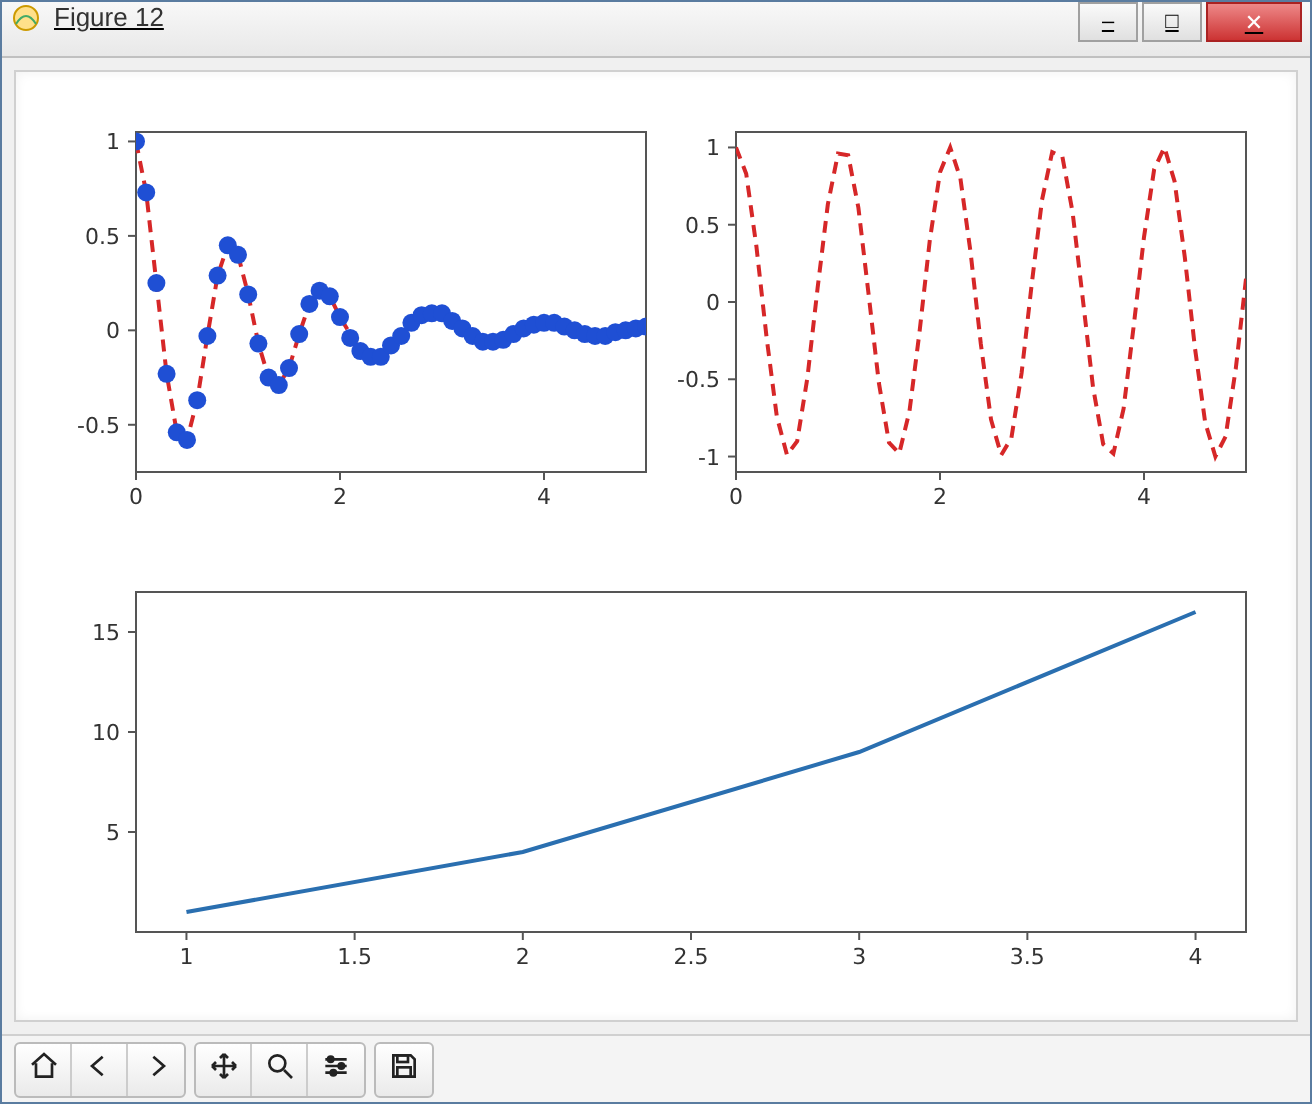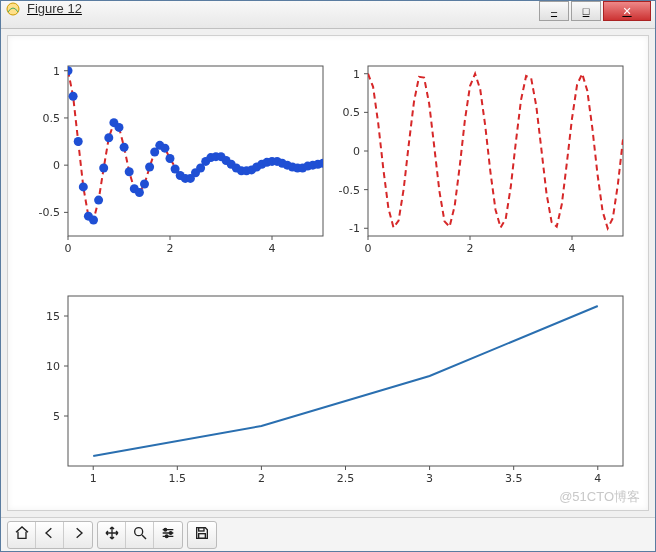--- a/index.html
+++ b/index.html
@@ -158,21 +158,20 @@
         <text x="52" y="334" text-anchor="end">10</text>
         <line x1="56" y1="280" x2="60" y2="280" stroke="#555"></line>
         <text x="52" y="284" text-anchor="end">15</text>
         <clipPath id="clip-bottom">
           <rect x="60" y="260" width="555" height="170"></rect>
         </clipPath>
         <g clip-path="url(#clip-bottom)">
           <path d="M85.22727272727272 420 L253.40909090909088 390 L421.590909090909 340 L589.7727272727273 270 " fill="none" stroke="#2a6fb0" stroke-width="2" stroke-dasharray="none"></path>
         </g>
       </svg>
-    <div class="watermark">@51CTO博客</div>
   </div>
 
   <div class="toolbar">
     <div class="tool-group">
       <div class="tool-btn">
           <span><svg viewBox="0 0 24 24">
               <path d="M3 11 L12 3 L21 11 M6 10 V20 H18 V10"></path>
             </svg></span>
         </div>
       <div class="tool-btn">

